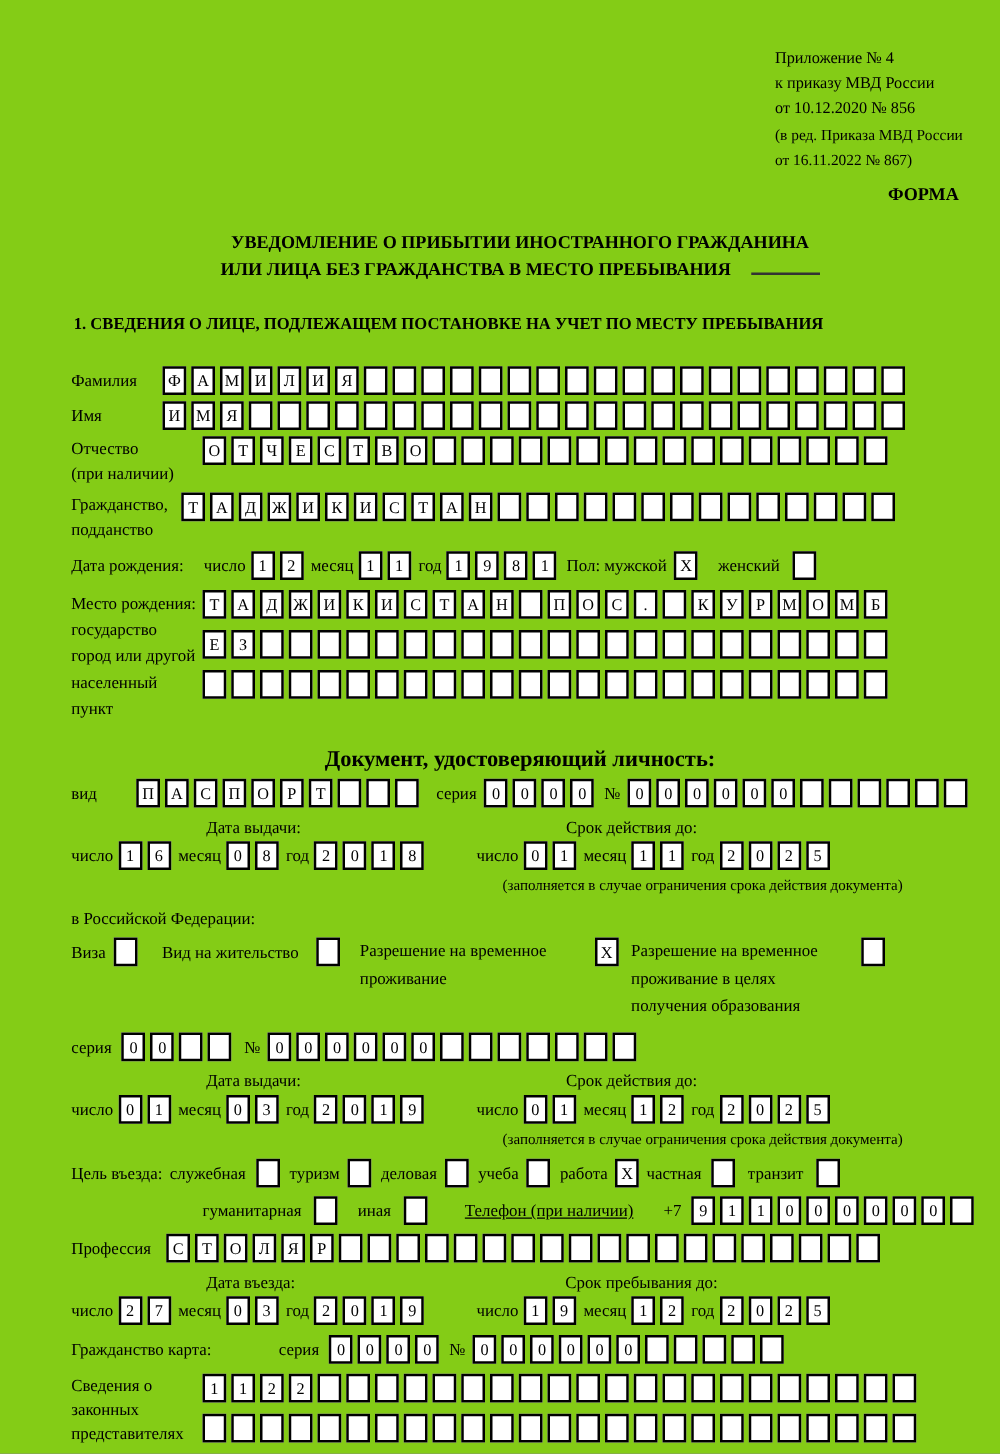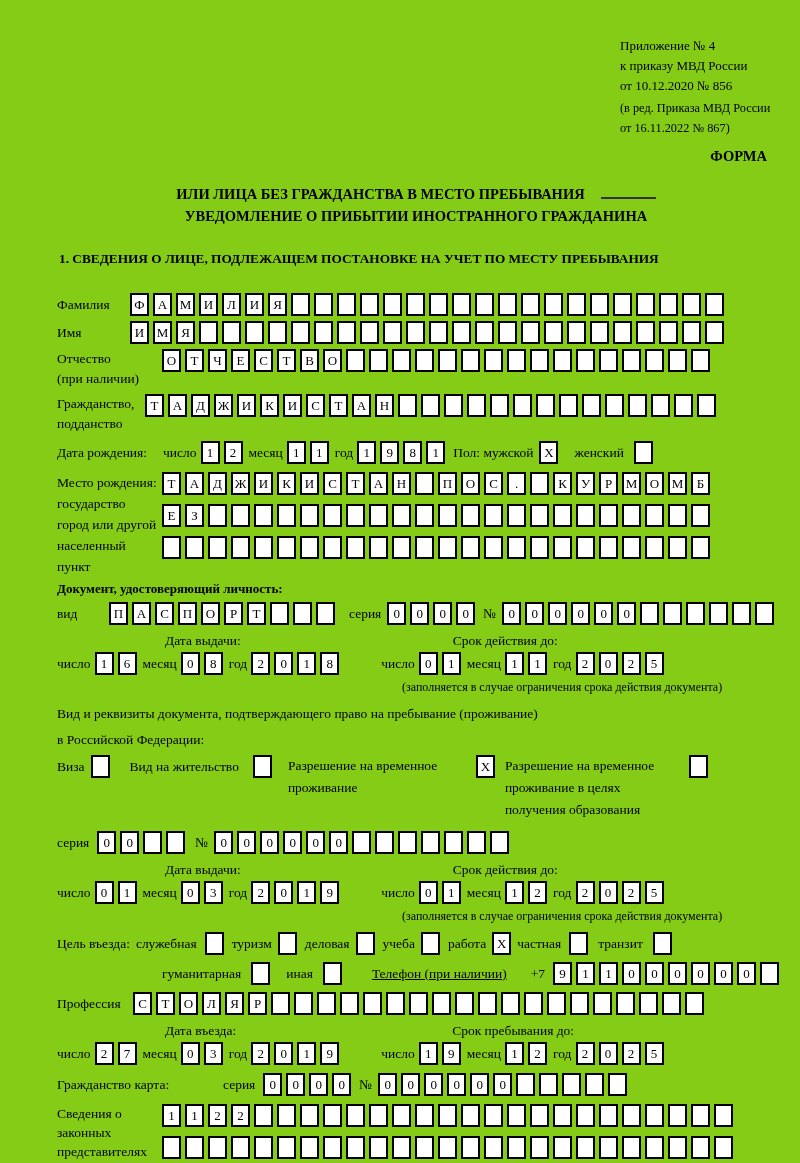--- a/index.html
+++ b/index.html
@@ -28,21 +28,21 @@
     box-sizing:border-box;width:19px;height:23px;border:2px solid #000;
     font-size:13px;line-height:19px;text-align:center;flex:none;background:#fff;
   }
   .stack > .cellrow{margin-top:9px;} .stack > .cellrow:first-child{margin-top:0;}
   
   .dategroup{display:flex;align-items:center;flex:none;}
   .dg-lbl{font-size:13.5px;line-height:23px;margin:0 4px 0 6px;white-space:nowrap;}
   .dg-lbl:first-child{margin-left:0;}
   .dhead{display:flex;font-size:13.5px;margin-top:8px;}
   .footnote{font-size:12px;line-height:16px;margin-top:4px;}
-  .center-bold{text-align:left;font-weight:bold;font-size:13px;margin-top:4px;}
+  .center-bold{text-align:center;font-weight:bold;font-size:18px;margin-top:20px;}
   .para{font-size:13.5px;line-height:26px;margin-top:6px;}
   .optlbl{font-size:13.5px;line-height:22px;text-align:left;flex:none;}
   .ml6{margin-left:6px;} .ml8{margin-left:8px;} .ml10{margin-left:10px;}
   .ml14{margin-left:14px;} .ml16{margin-left:16px;} .ml20{margin-left:20px;}
   .ml24{margin-left:24px;} .ml30{margin-left:30px;text-decoration:underline;} .ml42{margin-left:42px;}
 </style>
 </head>
 <body>
 
 <div class="page">
@@ -51,24 +51,24 @@
     <div>Приложение № 4</div>
     <div>к приказу МВД России</div>
     <div>от 10.12.2020 № 856</div>
     <div class="small gap">(в ред. Приказа МВД России</div>
     <div class="small">от 16.11.2022 № 867)</div>
   </div>
 
   <div class="forma">ФОРМА</div>
 
   <div class="title">
+    <div>УВЕДОМЛЕНИЕ О ПРИБЫТИИ ИНОСТРАННОГО ГРАЖДАНИНА</div>
     <div>
       <span>ИЛИ ЛИЦА БЕЗ ГРАЖДАНСТВА В МЕСТО ПРЕБЫВАНИЯ</span><span class="blank-line"></span>
     </div>
-    <div>УВЕДОМЛЕНИЕ О ПРИБЫТИИ ИНОСТРАННОГО ГРАЖДАНИНА</div>
   </div>
 
   <div class="section-heading" style="margin-left:2px;">1. СВЕДЕНИЯ О ЛИЦЕ, ПОДЛЕЖАЩЕМ ПОСТАНОВКЕ НА УЧЕТ ПО МЕСТУ ПРЕБЫВАНИЯ</div>
 
   <div class="frow" style="margin-top:26px;">
     <span class="lbl w73">Фамилия</span>
     <div class="cellrow">
         <div class="cell">Ф</div>
         <div class="cell">А</div>
         <div class="cell">М</div>
@@ -397,21 +397,20 @@
           <div class="cell">2</div>
           <div class="cell">0</div>
           <div class="cell">2</div>
           <div class="cell">5</div>
         </span>
       </span>
   </div>
   <div class="footnote" style="margin-left:345px;">(заполняется в случае ограничения срока действия документа)</div>
 
   <div class="para">
-    <div>Вид и реквизиты документа, подтверждающего право на пребывание (проживание)</div>
     <div>в Российской Федерации:</div>
   </div>
 
   <div class="frow" style="margin-top:2px;">
     <span class="lbl">Виза</span>
     <div class="cellrow ml6">
         <div class="cell"></div>
       </div>
     <span class="lbl ml20">Вид на жительство</span>
     <div class="cellrow ml14">

